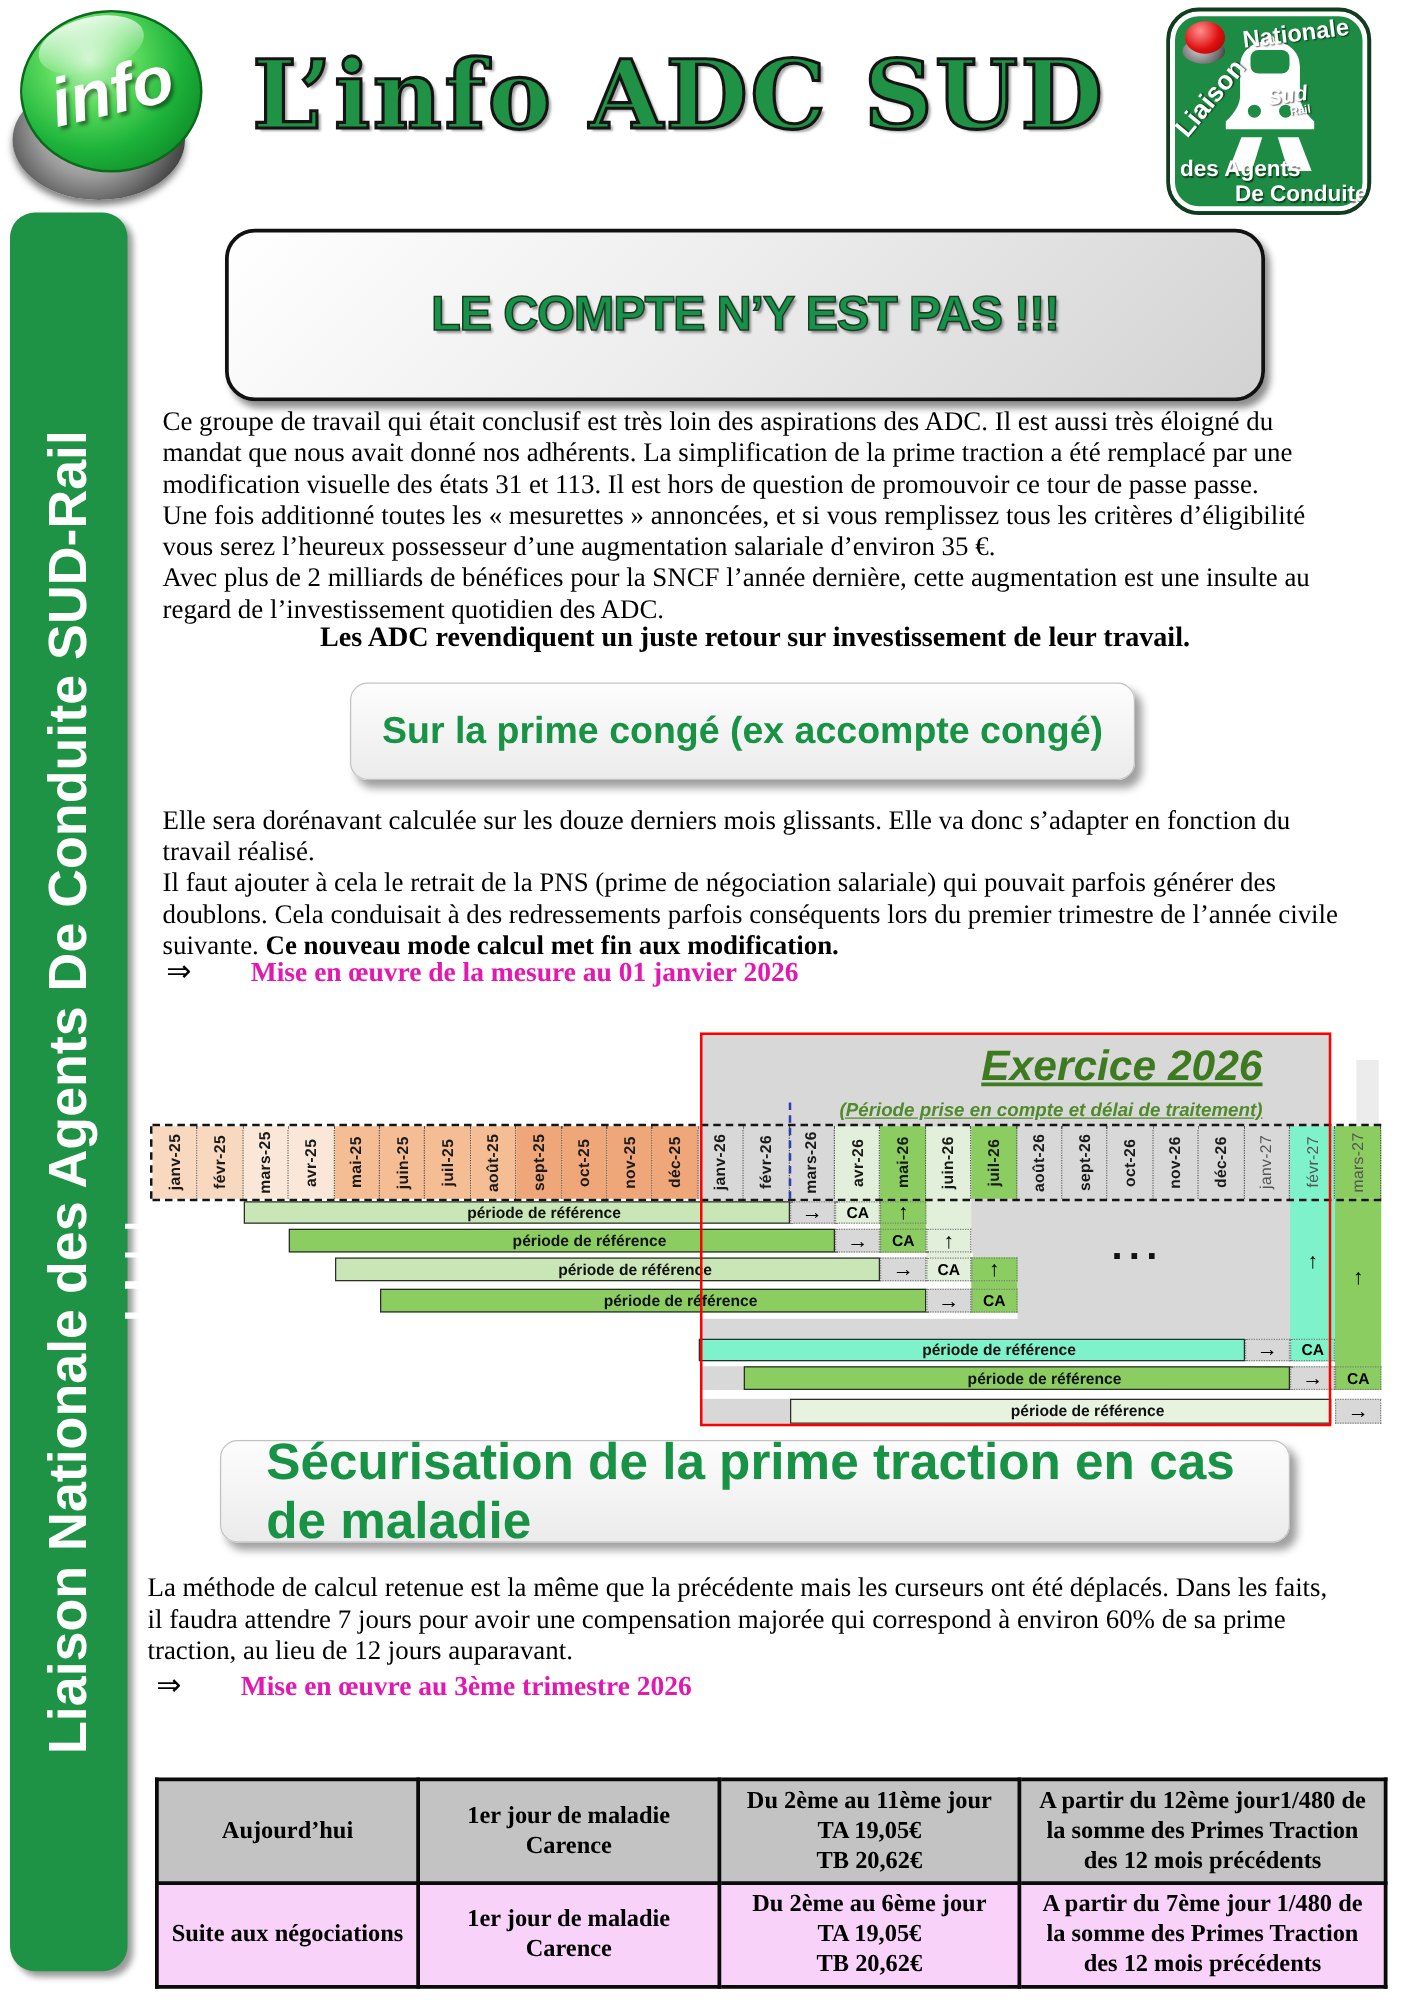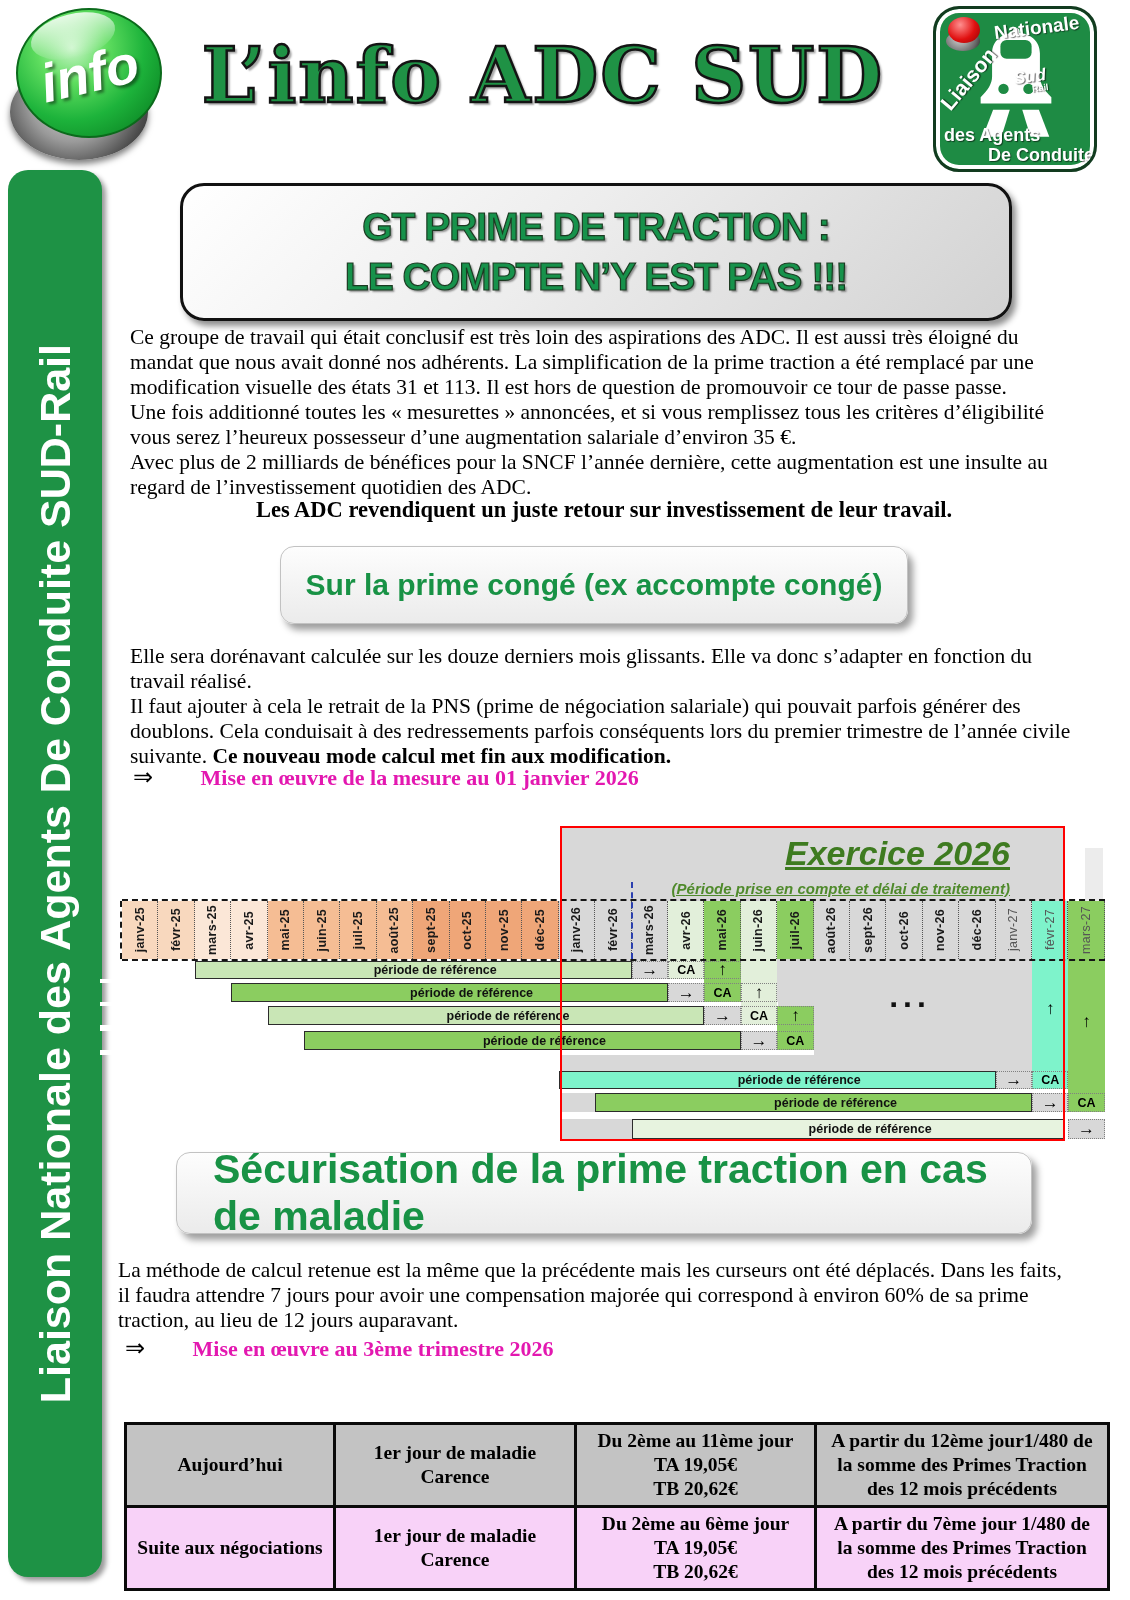--- a/index.html
+++ b/index.html
@@ -146,21 +146,20 @@
   <span class="lg-rail">Rail</span>
   <span class="lg-agents">des Agents</span>
   <span class="lg-conduite">De Conduite</span>
 </div>
 
 <div class="sidebar">
   <span>Liaison Nationale des Agents De Conduite SUD-Rail</span>
 </div>
 
 <div class="title-box">
-  <div>GT PRIME DE TRACTION :</div>
   <div>LE COMPTE N’Y EST PAS !!!</div>
 </div>
 
 <div class="para p-intro">
   <span>Ce groupe de travail qui était conclusif  est très loin des aspirations des ADC. Il est aussi très éloigné du mandat que nous avait donné nos adhérents. La simplification de la prime traction a été remplacé par une modification visuelle des états 31 et 113. Il est hors de question de promouvoir ce tour de passe passe.</span><br>
   <span>Une fois additionné toutes les « mesurettes » annoncées, et si vous remplissez tous les critères d’éligibilité vous serez l’heureux possesseur d’une augmentation salariale d’environ 35 €.</span><br>
   <span>Avec plus de 2 milliards de bénéfices pour la SNCF l’année dernière, cette augmentation est une insulte au regard de l’investissement quotidien des ADC.</span>
 </div>
 <div class="claim">Les ADC revendiquent un juste retour sur investissement de leur travail.</div>
 

